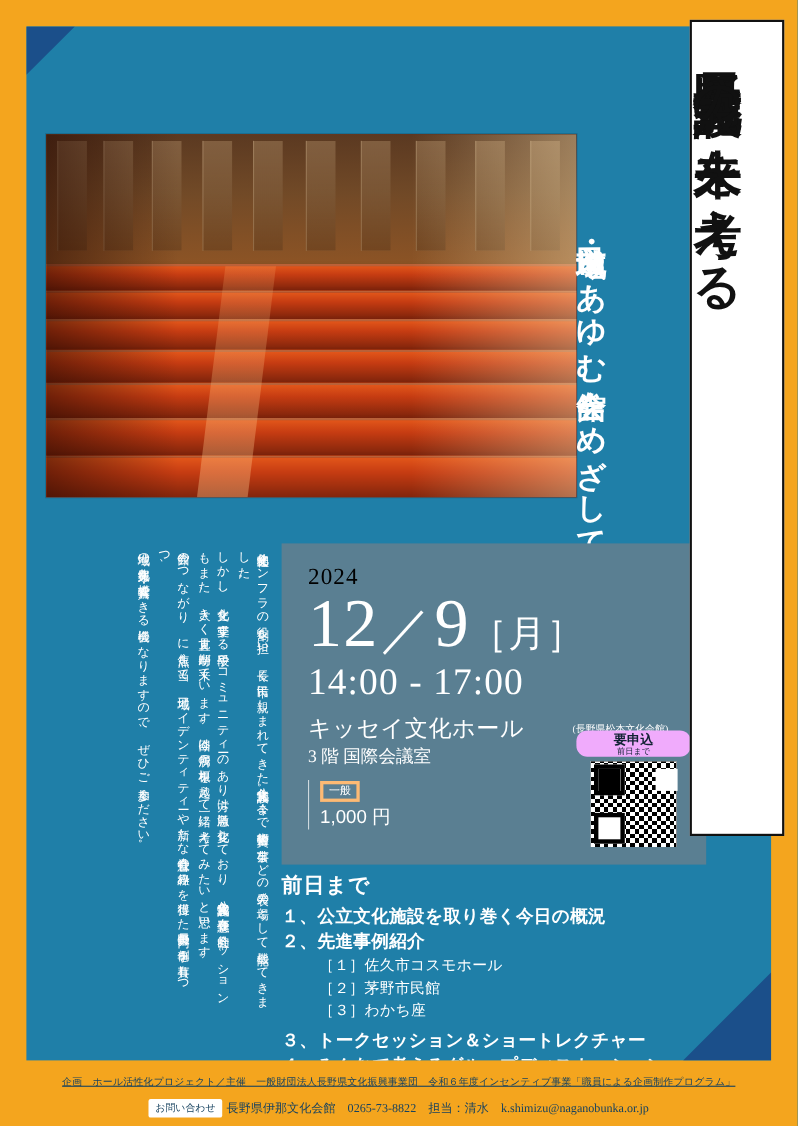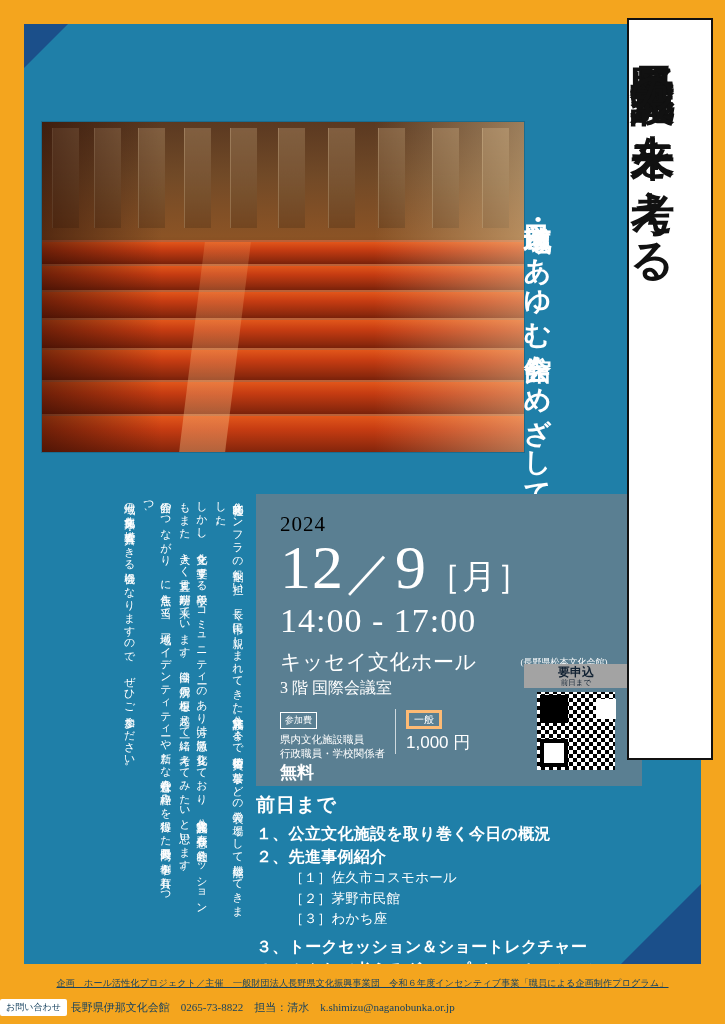--- a/index.html
+++ b/index.html
@@ -242,26 +242,27 @@
 
   
   .qr-box {
     position: absolute;
     right: 14px;
     bottom: 16px;
     width: 104px;
     text-align: center;
   }
   .qr-title {
-    background: #a3a3a3;
+    background: #f0abfc;
     color: #123;
     font-size: 12px;
     font-weight: bold;
     padding: 2px 0 1px;
     line-height: 1.1;
+    border-radius: 10px;
   }
   .qr-title .sub { display: block; font-size: 7.5px; font-weight: normal; }
   .qr-img {
     width: 78px;
     height: 78px;
     margin: 4px auto 0;
     background-color: #fff;
     background-image:
       repeating-linear-gradient(90deg, #000 0 4px, #fff 4px 8px),
       repeating-linear-gradient(0deg, #000 0 4px, #fff 4px 8px);
@@ -319,20 +320,21 @@
     color: #17425f;
     letter-spacing: .2px;
     text-decoration: underline;
   }
   .footer-contact {
     position: absolute;
     left: 0;
     bottom: 8px;
     width: 725px;
     display: flex;
+    justify-content: center;
     align-items: center;
     gap: 4px;
     font-family: "Liberation Serif", serif;
     font-size: 11px;
     color: #17425f;
   }
   .footer-contact .pill {
     background: #ffffff;
     color: #17425f;
     font-size: 9px;
@@ -387,26 +389,20 @@
       <div class="bigdate">
         <span>12</span><span class="slash">／</span><span>9</span><span class="dow">［月］</span>
       </div>
       <div class="time">14:00 - 17:00</div>
       <div class="venue">
         <span>キッセイ文化ホール</span><span class="small">(長野県松本文化会館)</span>
       </div>
       <div class="room">3 階 国際会議室</div>
 
       <div class="fee-wrap">
-        <div>
-          <div class="fee-label">参加費</div>
-          <div class="fee-lines" style="white-space:pre-line">県内文化施設職員
-行政職員・学校関係者</div>
-          <div class="fee-free">無料</div>
-        </div>
         <div class="fee-col2">
           <span class="tag">一般</span>
           <div class="amt">1,000 円</div>
         </div>
       </div>
 
       <div class="qr-box">
         <div class="qr-title">
           <span>要申込</span>
           <span class="sub">前日まで</span>

